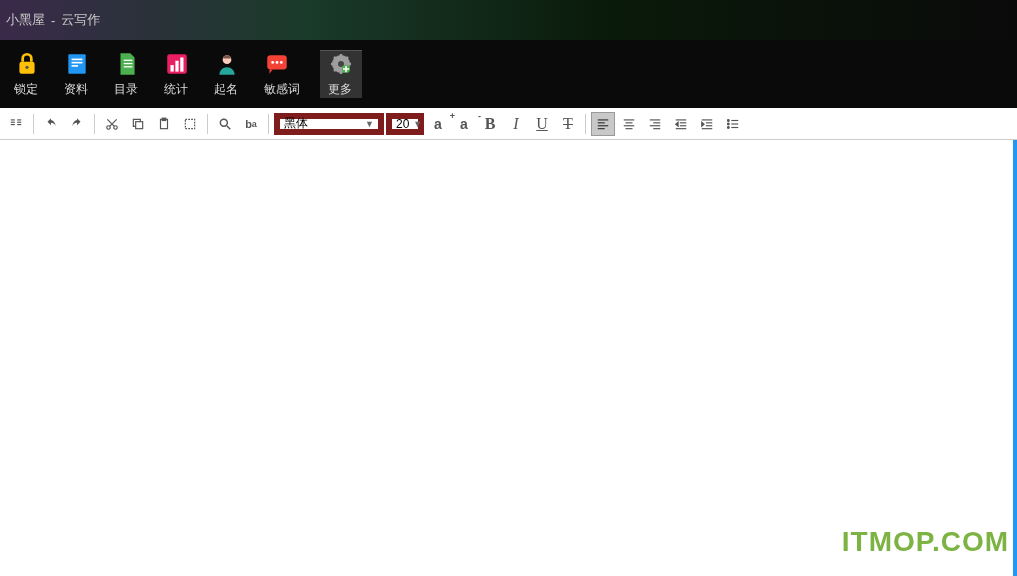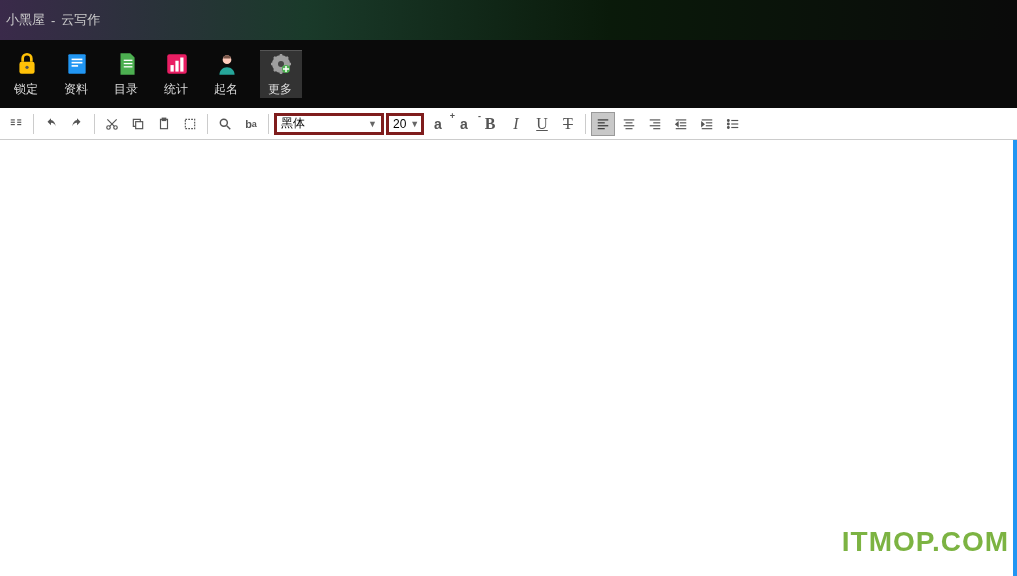--- a/index.html
+++ b/index.html
@@ -15,21 +15,21 @@
 .toolbar { height: 68px; background: #0a0a0a; display: flex; align-items: center; padding: 0 10px; gap: 16px; }
 .tool-item { display: flex; flex-direction: column; align-items: flex-start; gap: 4px; cursor: pointer; padding: 4px 4px; }
 .tool-item.more { background: #333; border-top: 1px solid #555; padding: 0 8px; }
 .tool-icon { width: 26px; height: 26px; display: flex; align-items: center; justify-content: center; }
 .tool-label { color: #ddd; font-size: 12px; }
 
 .format-bar { height: 32px; background: #fff; border-bottom: 1px solid #ccc; display: flex; align-items: center; padding: 0 4px; gap: 2px; }
 .fb-btn { width: 24px; height: 24px; display: flex; align-items: center; justify-content: center; cursor: pointer; color: #555; border: 1px solid transparent; }
 .fb-btn.active { background: #c8c8c8; border-color: #999; }
 .fb-sep { width: 1px; height: 20px; background: #ccc; margin: 0 3px; }
-.fb-select { height: 22px; border: 3px solid #7f1d1d; font-size: 12px; padding: 0 4px; background: #fff; display: flex; align-items: center; justify-content: space-between; cursor: pointer; }
+.fb-select { height: 22px; border: 6px solid #7f1d1d; font-size: 12px; padding: 0 4px; background: #fff; display: flex; align-items: center; justify-content: space-between; cursor: pointer; }
 .fb-select .arrow { font-size: 9px; color: #666; margin-left: 4px; }
 .font-name { width: 110px; }
 .font-size { width: 38px; }
 .ft-sup { font-size: 14px; font-weight: bold; position: relative; }
 .ft-sup .pm { font-size: 9px; position: absolute; top: -2px; right: -6px; }
 
 .editor { height: 452px; background: #fff; border-right: 4px solid #2196F3; }
 
 .watermark { position: absolute; bottom: 18px; right: 8px; color: #7CB342; font-size: 28px; font-weight: bold; font-family: Arial, sans-serif; letter-spacing: 1px; }
 </style>
@@ -90,20 +90,32 @@
   </div>
   <div class="tool-item">
     <div class="tool-icon">
       <svg width="26" height="26" viewBox="0 0 24 24">
           <circle cx="12" cy="8" r="4" fill="#FFCCBC"></circle>
           <path d="M12 4c2 0 3.5 1 3.5 3h-7c0-2 1.5-3 3.5-3z" fill="#795548"></path>
           <path d="M5 22c0-4 3-7 7-7s7 3 7 7z" fill="#26A69A"></path>
         </svg>
     </div>
     <span class="tool-label">起名</span>
+  </div>
+  <div class="tool-item">
+    <div class="tool-icon">
+      <svg width="26" height="26" viewBox="0 0 24 24">
+          <rect x="3" y="4" width="18" height="13" rx="3" fill="#F44336"></rect>
+          <path d="M8 17l-3 4v-4z" fill="#F44336"></path>
+          <circle cx="8" cy="10.5" r="1.3" fill="#fff"></circle>
+          <circle cx="12" cy="10.5" r="1.3" fill="#fff"></circle>
+          <circle cx="16" cy="10.5" r="1.3" fill="#fff"></circle>
+        </svg>
+    </div>
+    <span class="tool-label">敏感词</span>
   </div>
   <div class="tool-item more">
     <div class="tool-icon">
       <svg width="24" height="24" viewBox="0 0 24 24">
           <circle cx="12" cy="12" r="9" fill="#9E9E9E"></circle>
           <circle cx="12" cy="12" r="3" fill="#444"></circle>
           <path d="M12 2v3M12 19v3M2 12h3M19 12h3M5 5l2 2M17 17l2 2M5 19l2-2M17 7l2-2" stroke="#9E9E9E" stroke-width="2.5"></path>
           <circle cx="17" cy="17" r="4" fill="#4CAF50"></circle>
           <path d="M17 14v6M14 17h6" stroke="#fff" stroke-width="1.5"></path>
         </svg>

